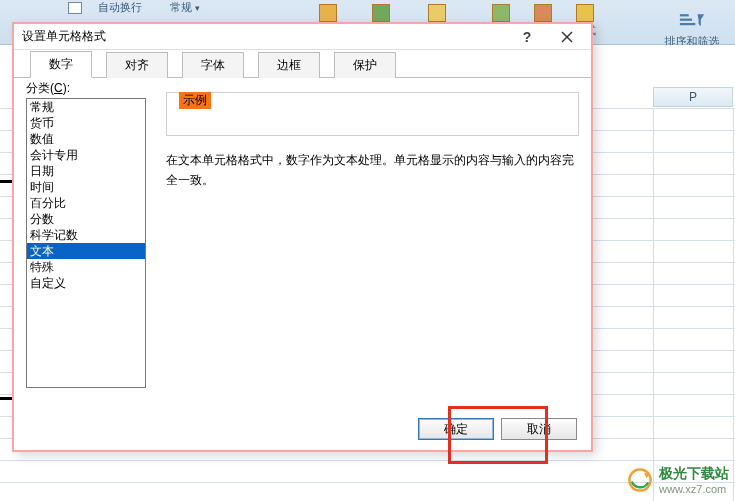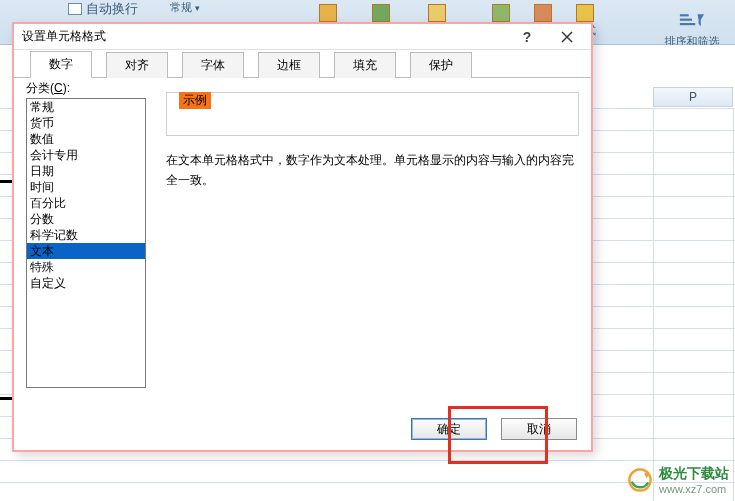--- a/index.html
+++ b/index.html
@@ -41,22 +41,22 @@
     text-align: center;
     font-size: 11px;
     color:#3a5a78;
     margin-top:12px;
   }
   .sortfilter svg { display:block; margin:0 auto; }
   .font-group-label {
     position:absolute; top:0px; left:170px; font-size:11px; color:#3a5a78;
   }
   .auto-wrap {
-    position:absolute; top:0px; left:68px; font-size:13px; color:#3a5a78;
-    display:flex; align-items:center; gap:4px;
+    position:absolute; top:0px; left:68px; font-size:11px; color:#3a5a78;
+    display:flex; align-items:center; gap:16px;
   }
   .right-label {
     position:absolute; right:5px; top:55px; font-size:11px; color:#5b7a95;
   }
 
   
   .sheet {
     position: absolute;
     top: 45px; left:0; right:0; bottom:0;
     background: #fff;
@@ -145,36 +145,36 @@
     top:18px; left:0;
     width:120px;
     height:290px;
     border:1px solid #7a7a7a;
     background:#fff;
     overflow:hidden;
     font-size:12px;
     line-height:16px;
   }
   .cat-item { padding:0 3px; cursor:pointer; white-space:nowrap; }
-  .cat-item.sel { background:#0a64c8; color:#000000; }
+  .cat-item.sel { background:#0a64c8; color:#fef9c3; }
   .example-box {
     position:absolute; left:140px; top:12px; right:0;
     height:44px;
     border:1px solid #cfcfcf;
   }
   .example-box .lbl-inner { position:absolute; left:12px; top:-1px; background:#f97316; padding:0 4px; font-size:12px; }
   .desc {
     position:absolute; left:140px; top:70px; right:0;
     font-size:12px; line-height:20px;
   }
 
   .dlg-buttons {
     position:absolute;
     bottom:10px; right:14px;
-    display:flex; gap:14px;
+    display:flex; gap:7px;
   }
   .dlg-btn {
     width:76px; height:22px;
     border:1px solid #8a8a8a;
     background:linear-gradient(#fdfdfd,#e6e6e6);
     font-size:12px;
     cursor:pointer;
     display:flex; align-items:center; justify-content:center;
   }
   .dlg-btn.primary {
@@ -290,21 +290,20 @@
         <line x1="11" y1="1" x2="1" y2="11" stroke="#333" stroke-width="1.4"></line>
       </svg>
     </div>
   </div>
 
   <div class="tabs">
     <div class="tab active">数字</div>
     <div class="tab">对齐</div>
     <div class="tab">字体</div>
     <div class="tab">边框</div>
-    <div class="tab">填充</div>
     <div class="tab">保护</div>
   </div>
 
   <div class="dlg-body">
     <div class="cat-label">
       <span>分类(</span><u>C</u><span>):</span>
     </div>
     <div class="cat-list" id="cat-list">
         <div class="cat-item">常规</div>
         <div class="cat-item">货币</div>

